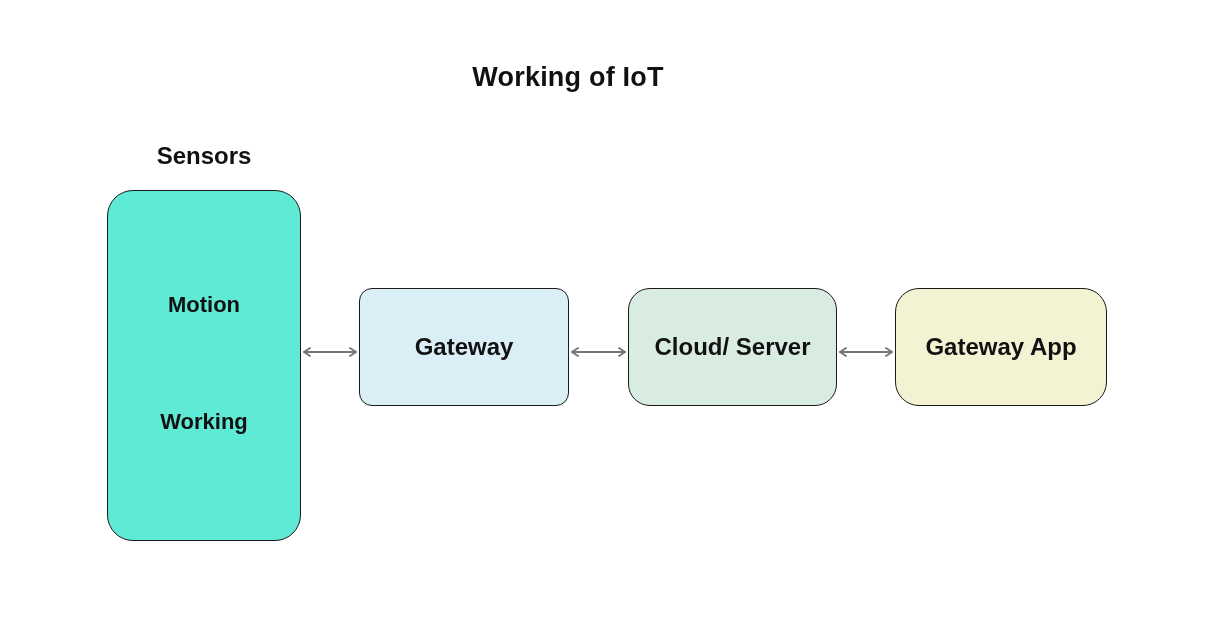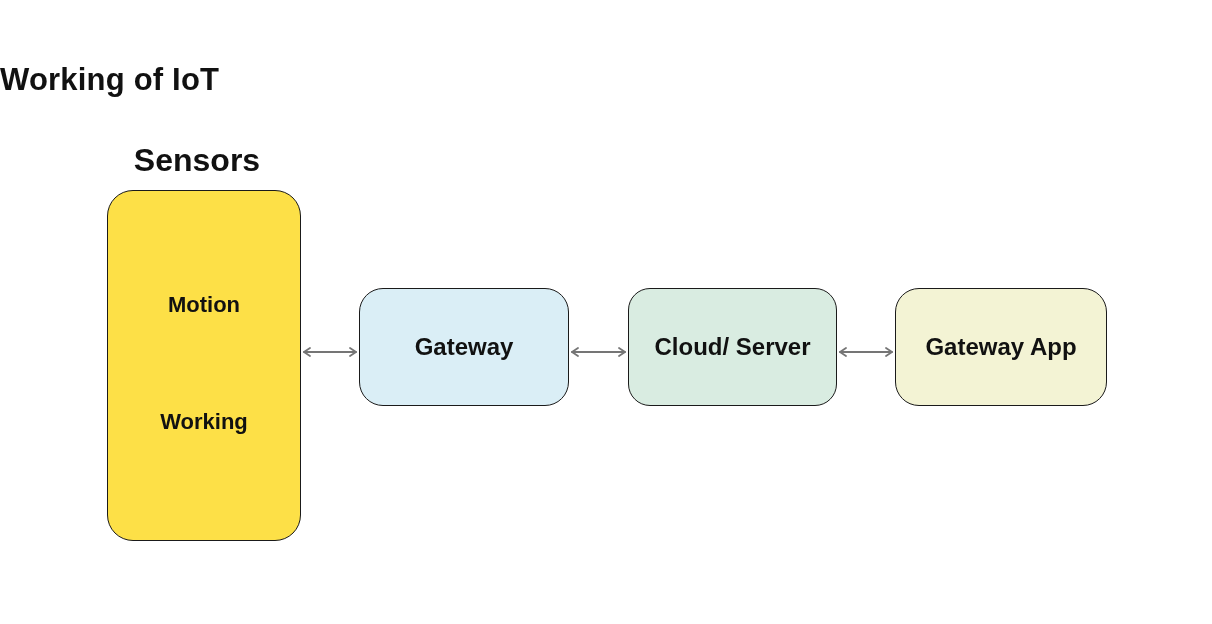--- a/index.html
+++ b/index.html
@@ -13,67 +13,67 @@
     width: 1212px;
     height: 624px;
     background: #ffffff;
     overflow: hidden;
   }
   .diagram-title {
     position: absolute;
     top: 62px;
     left: 0;
     width: 1136px;
-    text-align: left;
-    font-size: 31px;
+    text-align: center;
+    font-size: 27px;
     font-weight: bold;
     color: #111111;
     letter-spacing: 0.2px;
   }
   .sensors-heading {
     position: absolute;
     top: 142px;
-    left: 100px;
+    left: 107px;
     width: 194px;
     text-align: center;
-    font-size: 32px;
+    font-size: 24px;
     font-weight: bold;
     color: #111111;
   }
   .node {
     position: absolute;
     border: 1.5px solid #1a1a1a;
     display: flex;
     align-items: center;
     justify-content: center;
     font-weight: bold;
     color: #111111;
   }
   .sensors-box {
     left: 107px;
     top: 190px;
     width: 194px;
     height: 351px;
     border-radius: 26px;
-    background: #fde047;
+    background: #5eead4;
     flex-direction: column;
     justify-content: space-evenly;
     font-size: 22px;
     padding: 10px 0 14px 0;
   }
   .sensor-item {
     text-align: center;
     width: 100%;
   }
   .gateway-box {
     left: 359px;
     top: 288px;
     width: 210px;
     height: 118px;
-    border-radius: 24px;
+    border-radius: 13px;
     background: #daeef6;
     font-size: 24px;
   }
   .cloud-box {
     left: 628px;
     top: 288px;
     width: 209px;
     height: 118px;
     border-radius: 22px;
     background: #d9ece1;

